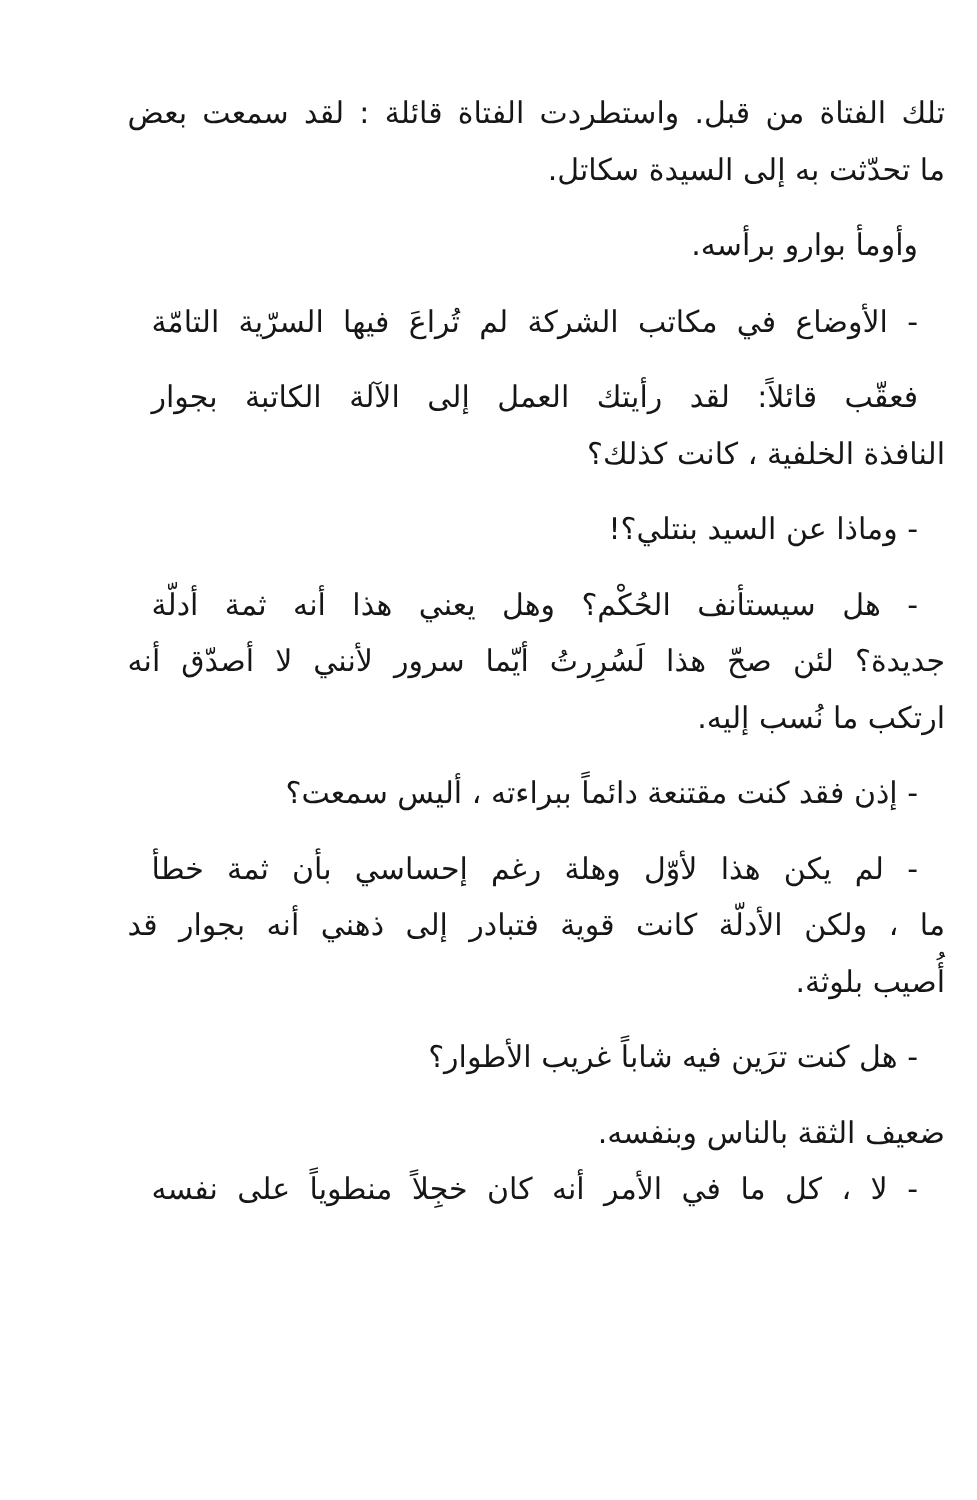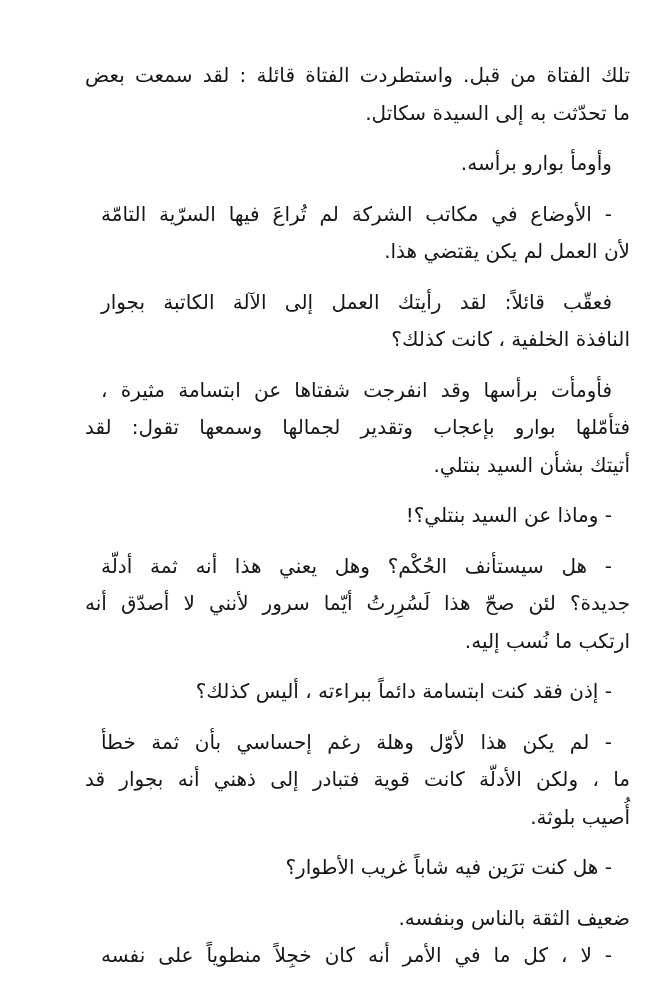--- a/index.html
+++ b/index.html
@@ -54,46 +54,40 @@
       <div class="line first">تلك الفتاة من قبل. واستطردت الفتاة قائلة : لقد سمعت بعض</div>
       <div class="line last">ما تحدّثت به إلى السيدة سكاتل.</div>
     </div>
 
     <div class="para indent">
       <div class="line first last">وأومأ بوارو برأسه.</div>
     </div>
 
     <div class="para indent">
       <div class="line first">- الأوضاع في مكاتب الشركة لم تُراعَ فيها السرّية التامّة</div>
-      <div class="line last">لأن العمل لم يكن يقتضي هذا.</div>
     </div>
 
     <div class="para indent">
       <div class="line first">فعقّب قائلاً: لقد رأيتك العمل إلى الآلة الكاتبة بجوار</div>
       <div class="line last">النافذة الخلفية ، كانت كذلك؟</div>
     </div>
 
-    <div class="para indent">
-      <div class="line first">فأومأت برأسها وقد انفرجت شفتاها عن ابتسامة مثيرة ،</div>
-      <div class="line">فتأمّلها بوارو بإعجاب وتقدير لجمالها وسمعها تقول: لقد</div>
-      <div class="line last">أتيتك بشأن السيد بنتلي.</div>
-    </div>
 
     <div class="para indent">
       <div class="line first last">- وماذا عن السيد بنتلي؟!</div>
     </div>
 
     <div class="para indent">
       <div class="line first">- هل سيستأنف الحُكْم؟ وهل يعني هذا أنه ثمة أدلّة</div>
       <div class="line">جديدة؟ لئن صحّ هذا لَسُرِرتُ أيّما سرور لأنني لا أصدّق أنه</div>
       <div class="line last">ارتكب ما نُسب إليه.</div>
     </div>
 
     <div class="para indent">
-      <div class="line first last">- إذن فقد كنت ابتسامة دائماً ببراءته ، أليس كذلك؟</div>
+      <div class="line first last">- إذن فقد كنت مقتنعة دائماً ببراءته ، أليس سمعت؟</div>
     </div>
 
     <div class="para indent">
       <div class="line first">- لم يكن هذا لأوّل وهلة رغم إحساسي بأن ثمة خطأ</div>
       <div class="line">ما ، ولكن الأدلّة كانت قوية فتبادر إلى ذهني أنه بجوار قد</div>
       <div class="line last">أُصيب بلوثة.</div>
     </div>
 
     <div class="para indent">
       <div class="line first last">- هل كنت ترَين فيه شاباً غريب الأطوار؟</div>

